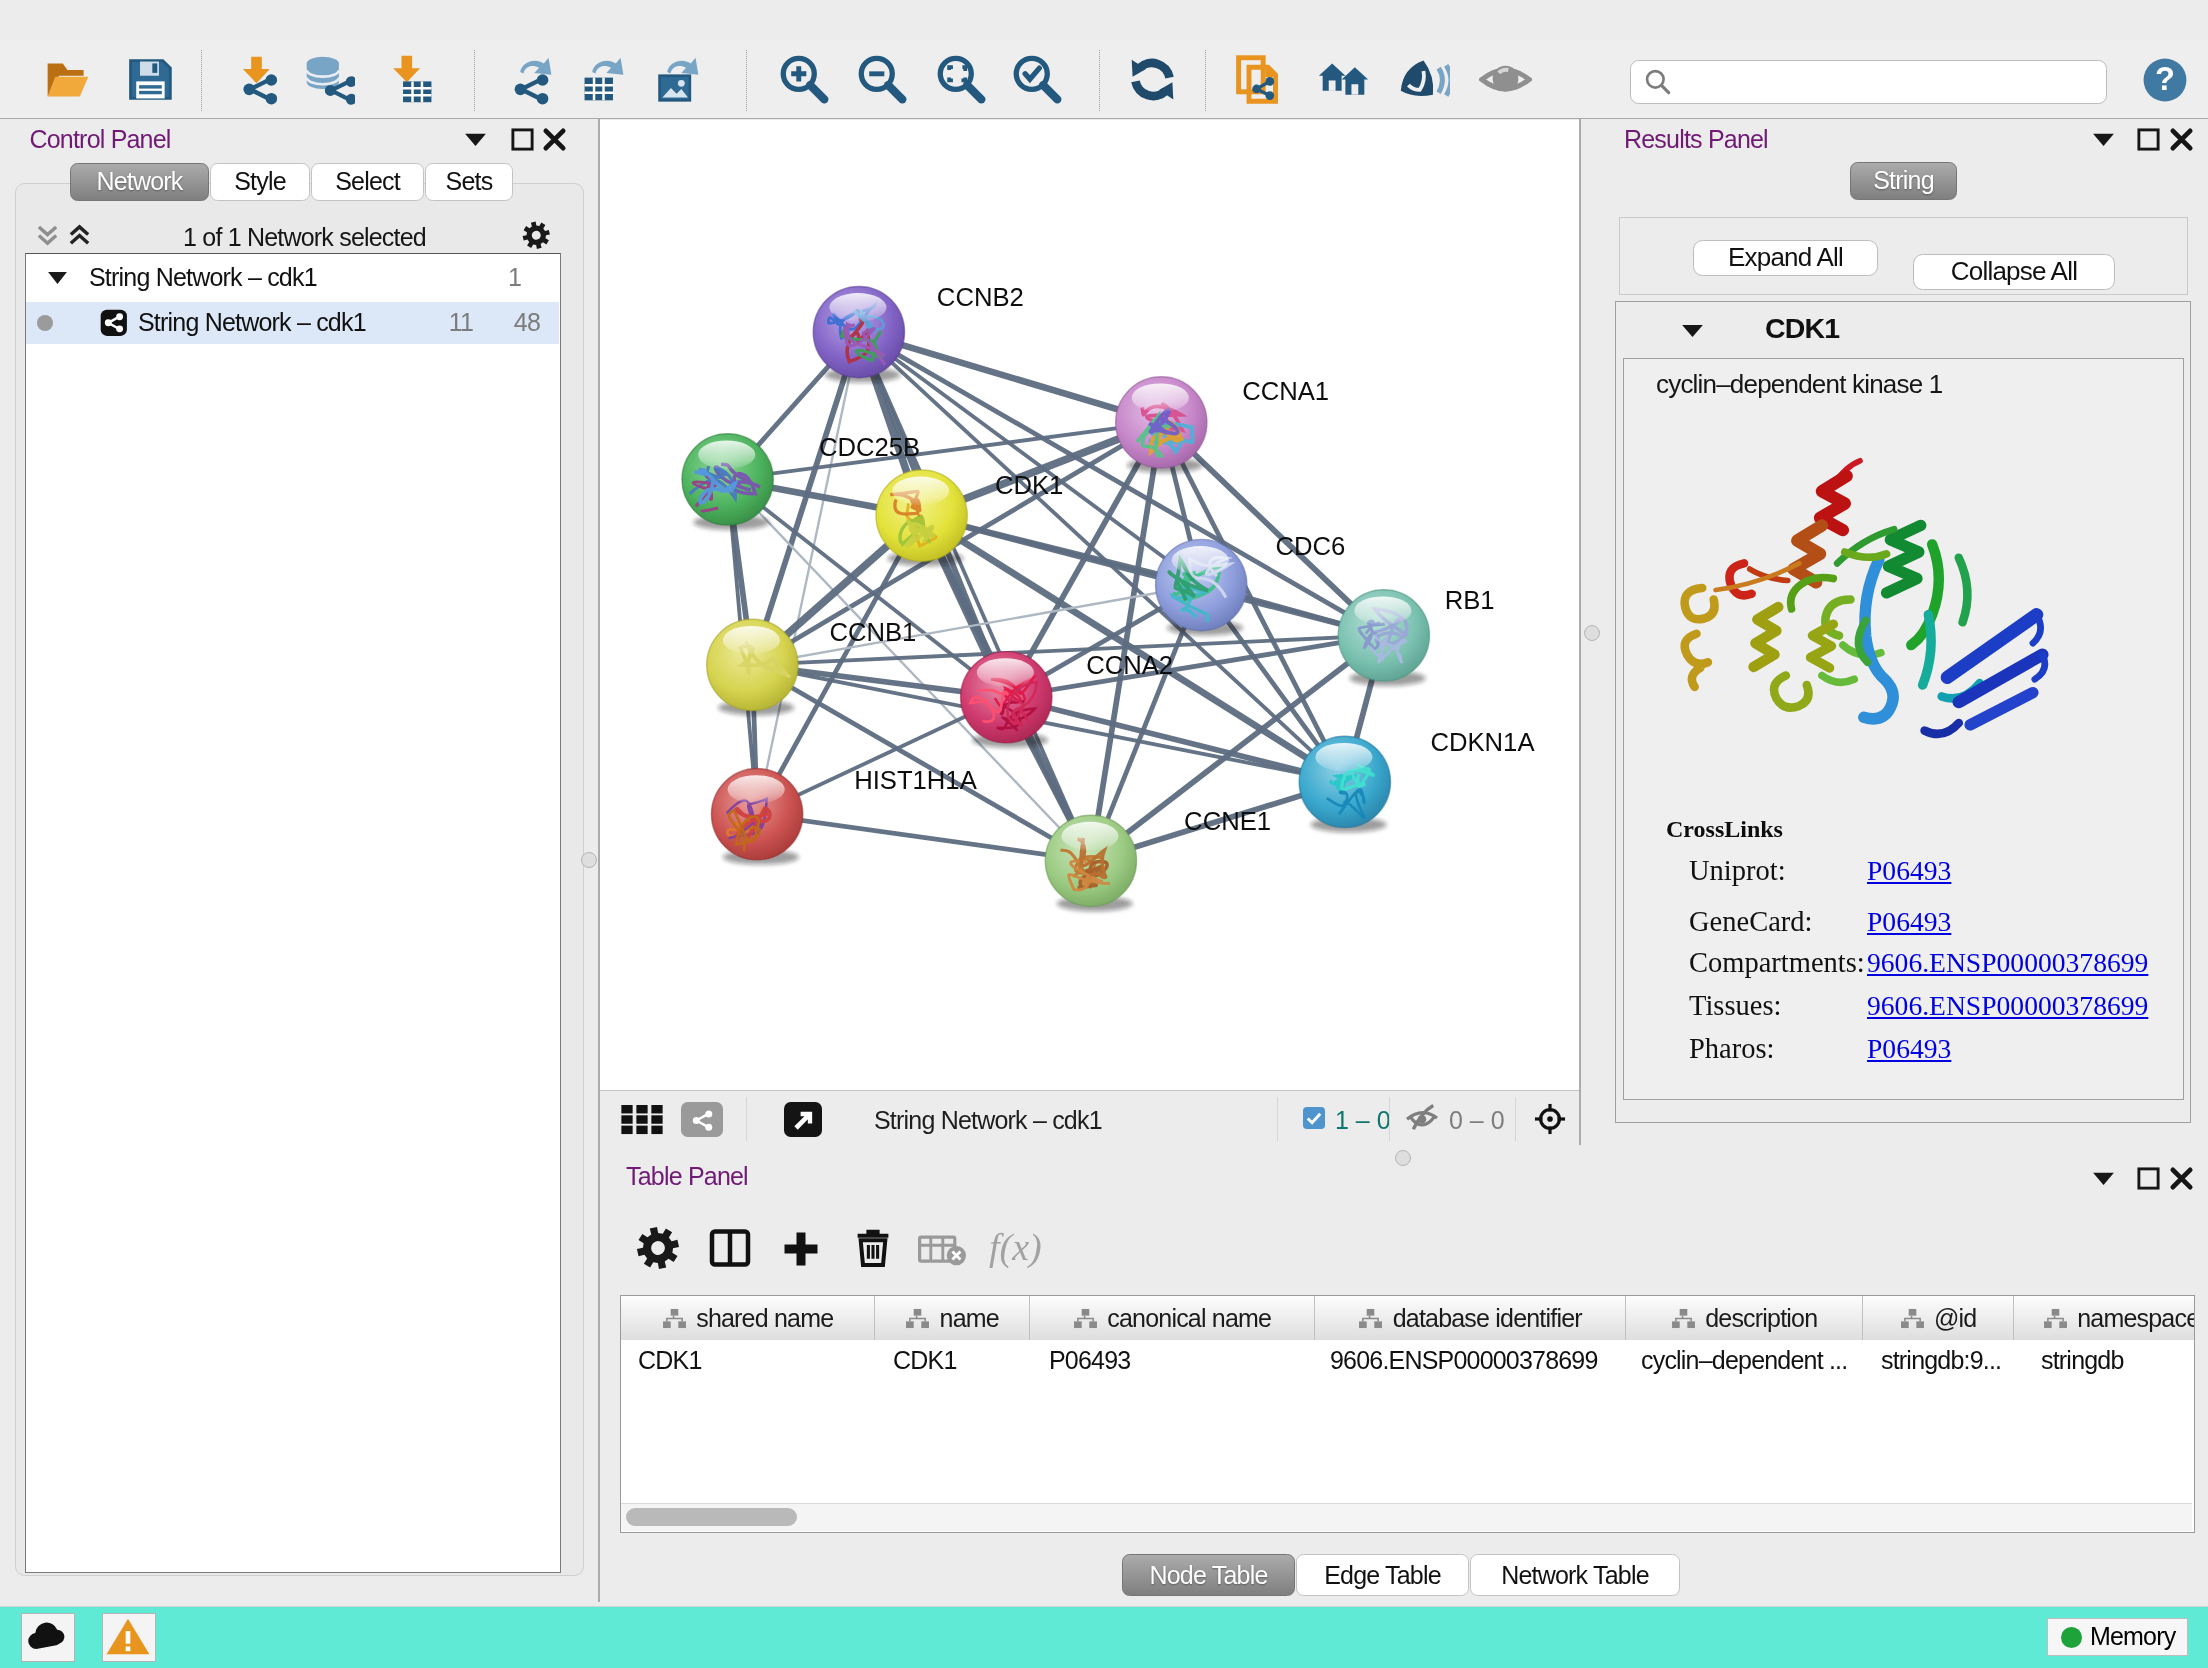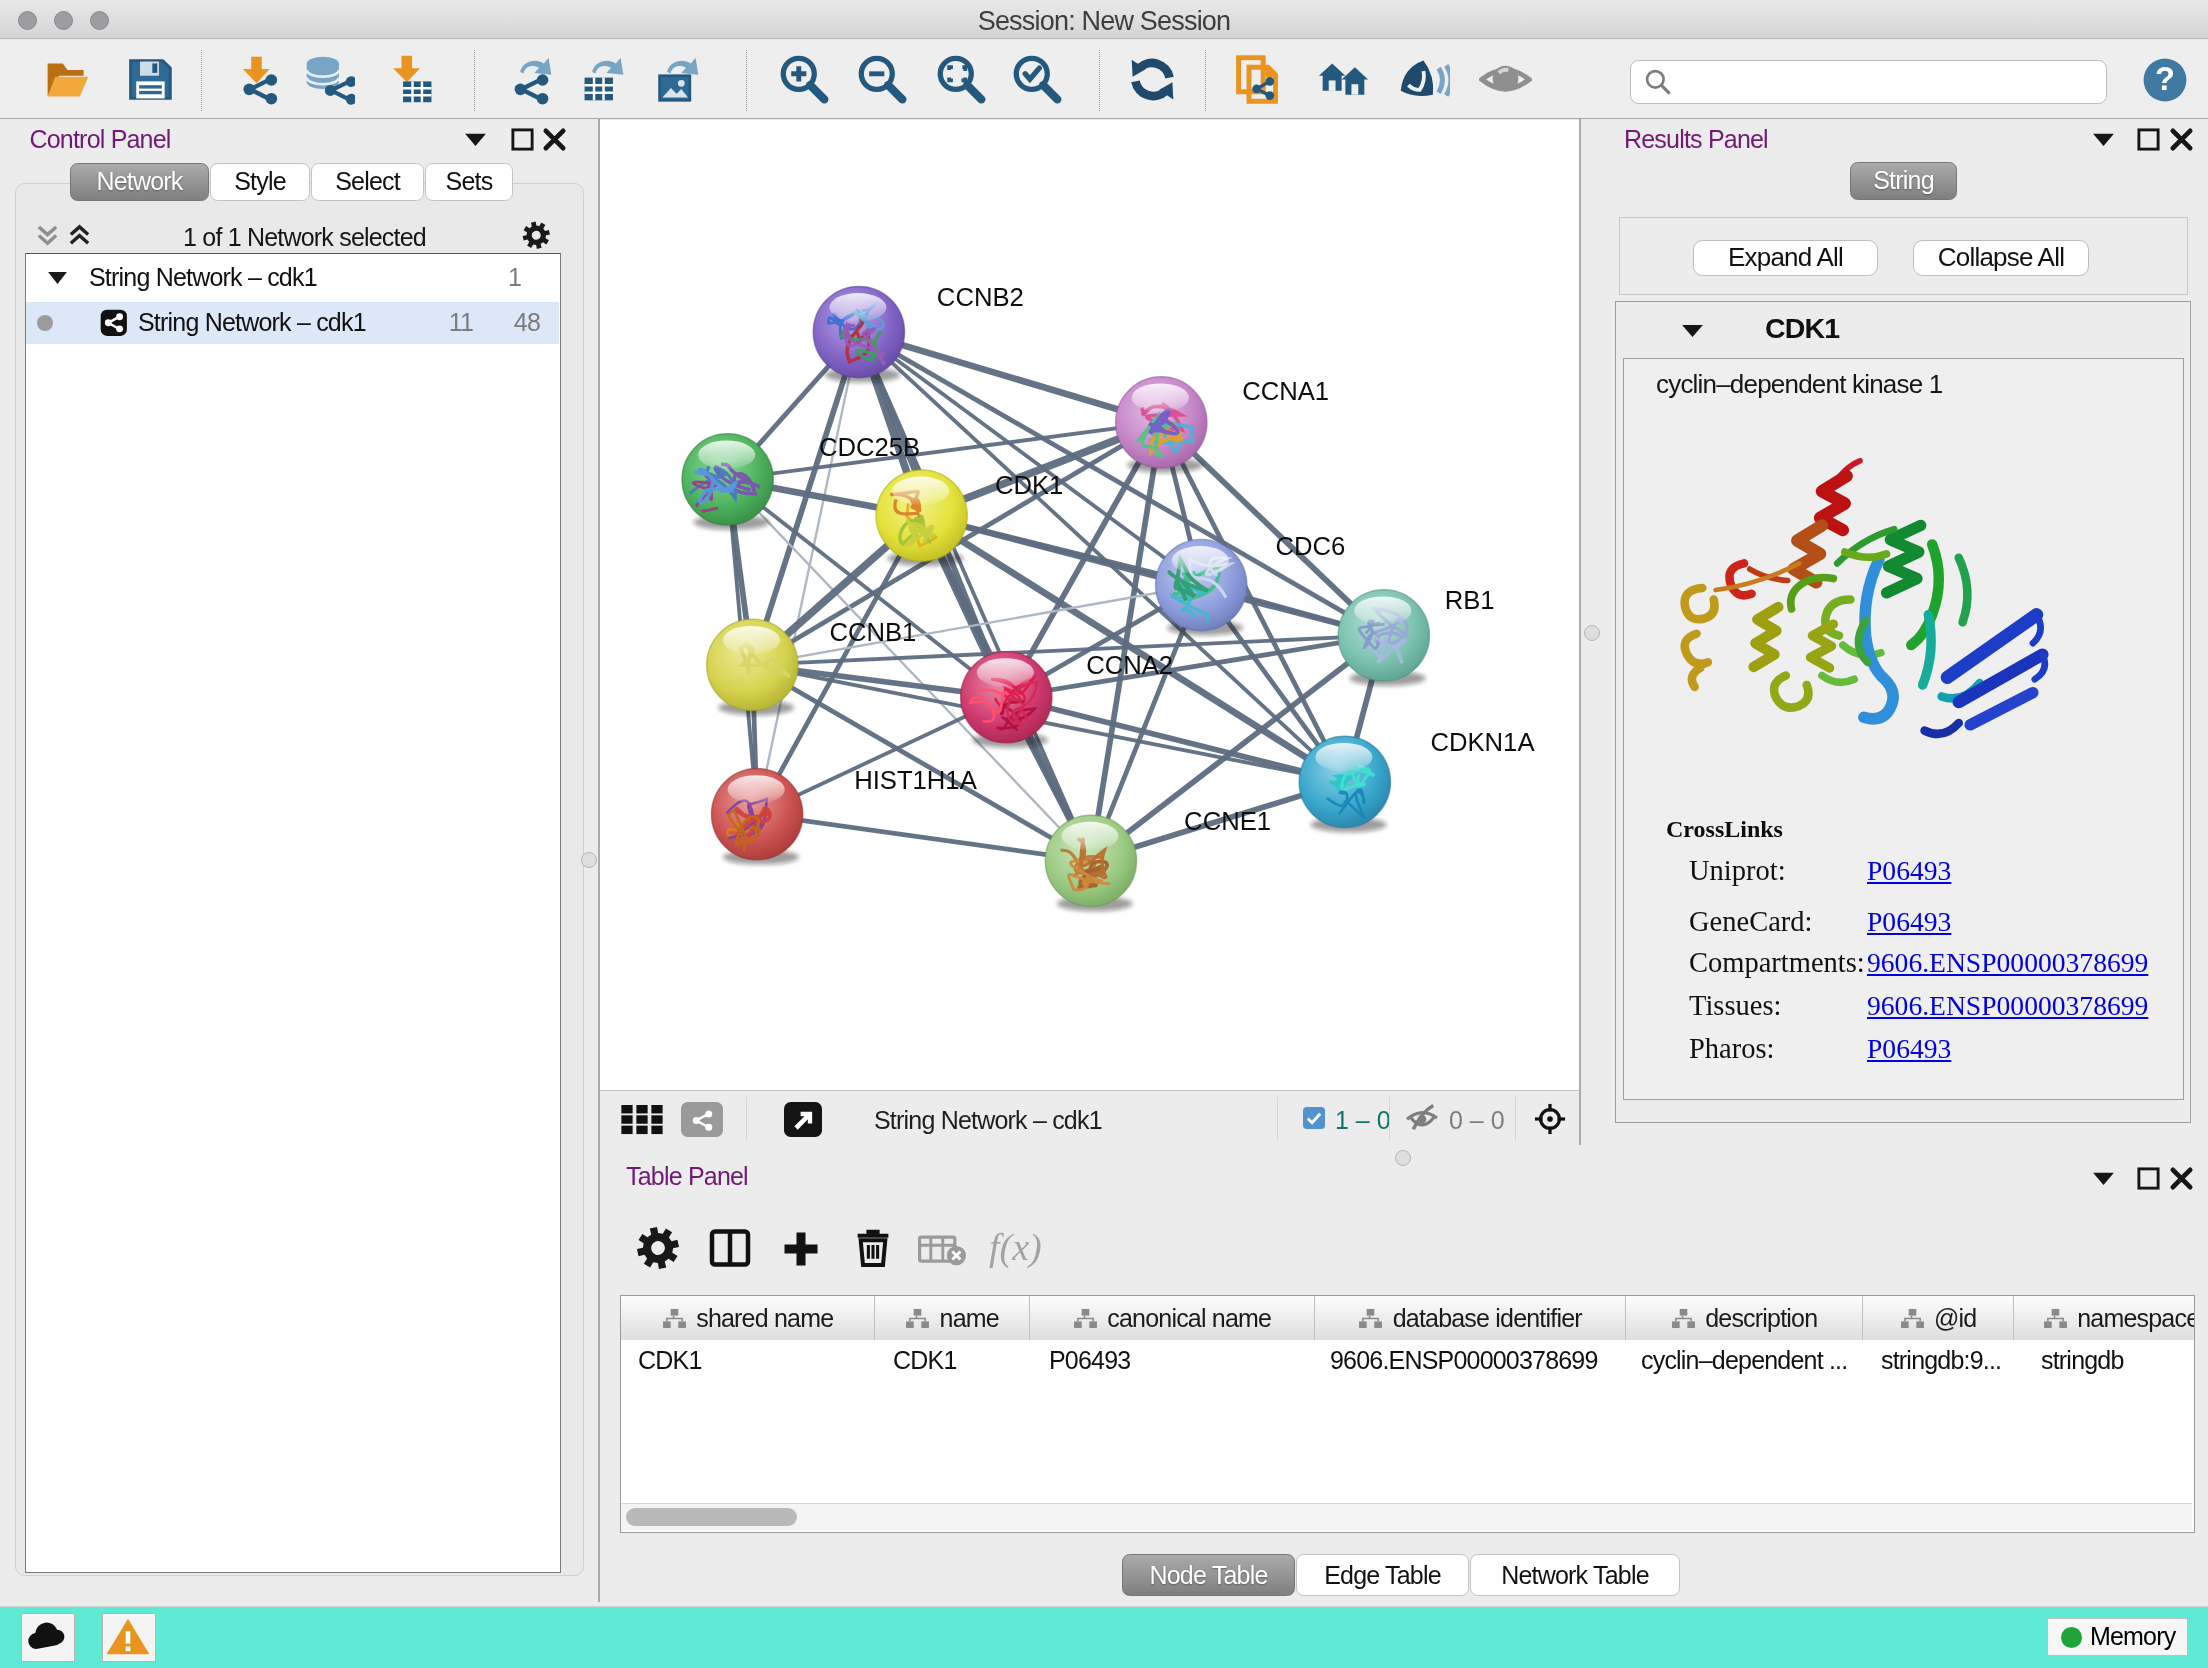--- a/index.html
+++ b/index.html
@@ -45,26 +45,20 @@
 #statusbar{position:absolute;left:0;top:1606px;width:2208px;height:62px;background:#5eead4;border-top:1.9px solid #d2d2d2;}
 .sbtn{position:absolute;top:5.7px;width:54px;height:49px;background:#f4f4f4;border:1.9px solid #b4b4b4;box-sizing:border-box;}
 #membtn{position:absolute;left:2047px;top:11.4px;width:141px;height:38px;background:#f6f6f6;border:1.9px solid #bdbdbd;box-sizing:border-box;font-size:25px;line-height:34px;}
 
 #title,.phdr,.tab,.btnw,.lbl,.td,#membtn,.uit{letter-spacing:-0.8px;}
 </style>
 </head>
 <body>
 <div id="app">
 
-<div id="titlebar">
-  <div class="tl" style="left:18px;"></div>
-  <div class="tl" style="left:54px;"></div>
-  <div class="tl" style="left:90px;"></div>
-  <div id="title">Session: New Session</div>
-</div>
 
 <div id="toolbar">
 <svg class="tbi" style="left:41px" viewBox="0 0 28 28">
         <path d="M3.5 23 V5.5 h8 l2.5 3.5 h8.5 v3 h-13 z" fill="#b96f12"></path>
         <path d="M7.5 12.5 h17.5 l-4.5 10.5 H3.5 z" fill="#f2a93b"></path>
       </svg>
 <svg class="tbi" style="left:123px" viewBox="0 0 28 28">
         <path d="M4 4 h17 l4 4 v16 H4 z" fill="#2e6a94" stroke="#24597f" stroke-width="1.5"></path>
         <rect x="9" y="4.5" width="10" height="7.5" fill="#cfdde8"></rect>
         <rect x="15.5" y="5.5" width="2.6" height="5" fill="#24597f"></rect>
@@ -630,21 +624,21 @@
       </svg>
   <svg class="abs" style="left:2136px;top:127px;" width="25" height="25" viewBox="0 0 26 26">
         <rect x="3" y="3" width="20" height="20" fill="none" stroke="#161616" stroke-width="3"></rect>
       </svg>
   <svg class="abs" style="left:2169px;top:127px;" width="25" height="25" viewBox="0 0 26 26">
         <path d="M4 4 L22 22 M22 4 L4 22" stroke="#161616" stroke-width="5" stroke-linecap="round"></path>
       </svg>
   <div class="tab tabsel" style="left:1850px;top:162px;width:107px;">String</div>
   <div class="rbox" style="left:1619px;top:217px;width:569px;height:78px;"></div>
   <div class="btnw" style="left:1693px;top:240px;width:185px;">Expand All</div>
-  <div class="btnw" style="left:1913px;top:240px;width:176px;">Collapse All</div>
+  <div class="btnw" style="left:1913px;top:254px;width:202px;">Collapse All</div>
   <div class="rbox" style="left:1615px;top:301px;width:576px;height:822px;border:1px solid #9f9f9f;"></div>
   <svg class="abs" style="left:1681px;top:323px;" width="23" height="16" viewBox="0 0 24 17">
         <polygon points="1,2 23,2 12,15" fill="#161616"></polygon>
       </svg>
   <div class="abs uit" style="left:1765px;top:312px;font-size:28.5px;font-weight:bold;color:#111;">CDK1</div>
   <div class="abs" style="left:1623px;top:358px;width:561px;height:742px;background:#efefef;border:1px solid #9f9f9f;box-sizing:border-box;"></div>
   <div class="abs uit" style="left:1656px;top:369px;font-size:26px;color:#161616;">cyclin–dependent kinase 1</div>
   <svg class="abs" style="left:1645px;top:438px" width="409" height="342" viewBox="0 0 430 360">
 <g fill="none" stroke-linecap="round" stroke-linejoin="round">
 <path d="M196 52 q14-22 30-28" stroke="#cc1822" stroke-width="6"></path>

